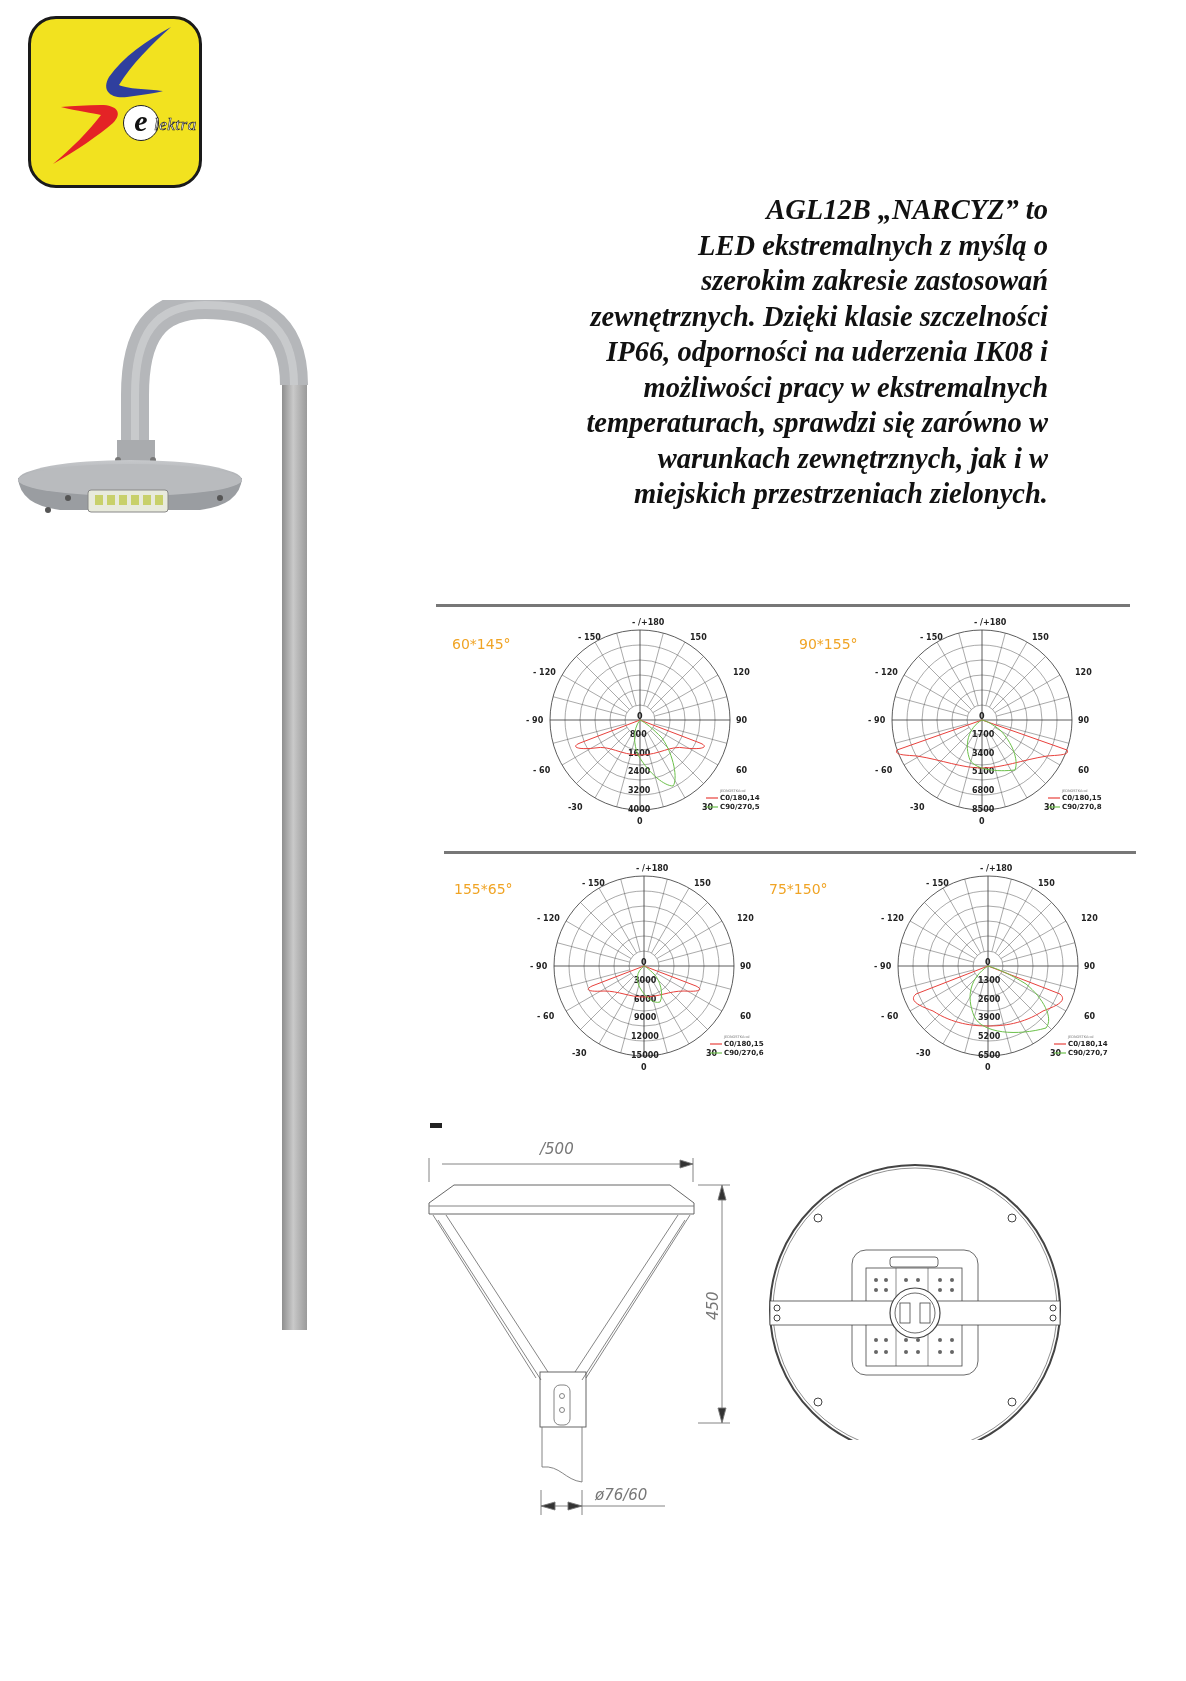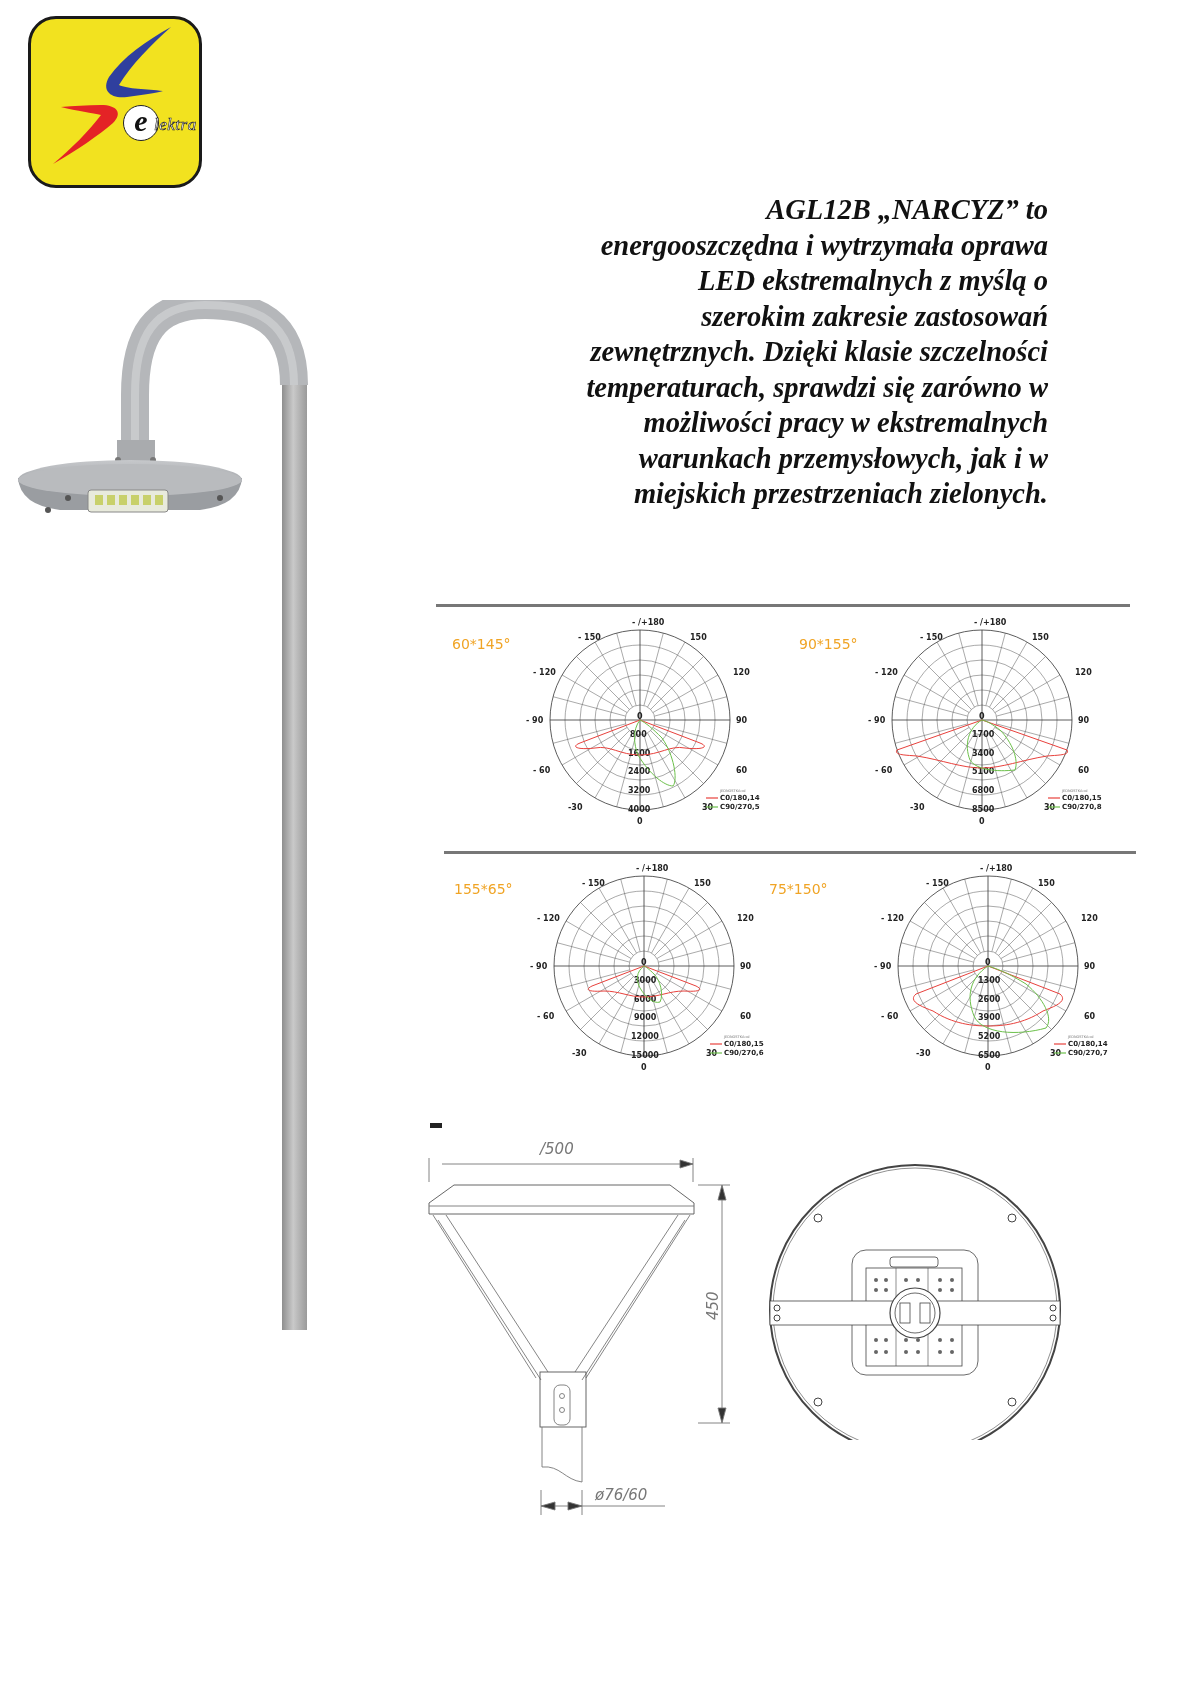--- a/index.html
+++ b/index.html
@@ -74,27 +74,27 @@
       <rect x="143" y="195" width="8" height="10"></rect>
       <rect x="155" y="195" width="8" height="10"></rect>
   </g>
   <circle cx="68" cy="198" r="3" fill="#555"></circle>
     <circle cx="220" cy="198" r="3" fill="#555"></circle>
     <circle cx="48" cy="210" r="3" fill="#555"></circle>
 </svg>
 
 <div class="abs desc">
   <div>AGL12B „NARCYZ”  to</div>
-  <div>energooszczędna i wytrzymała oprawa</div>
   <div>LED ekstremalnych z myślą o</div>
   <div>szerokim zakresie zastosowań</div>
   <div>zewnętrznych. Dzięki klasie szczelności</div>
+  <div>IP66, odporności na uderzenia IK08 i</div>
+  <div>możliwości pracy w ekstremalnych</div>
   <div>temperaturach, sprawdzi się zarówno w</div>
-  <div>możliwości pracy w ekstremalnych</div>
-  <div>warunkach przemysłowych, jak i w</div>
+  <div>warunkach zewnętrznych, jak i w</div>
   <div>miejskich przestrzeniach zielonych.</div>
 </div>
 
 <div class="abs rule" style="left:436px;top:604px;width:694px"></div>
 <div class="abs rule" style="left:444px;top:851px;width:692px"></div>
 
 <div class="abs chart-label" style="left:452px;top:636px">60*145°</div>
 <div class="abs chart-label" style="left:799px;top:636px">90*155°</div>
 <div class="abs chart-label" style="left:454px;top:881px">155*65°</div>
 <div class="abs chart-label" style="left:769px;top:881px">75*150°</div>

